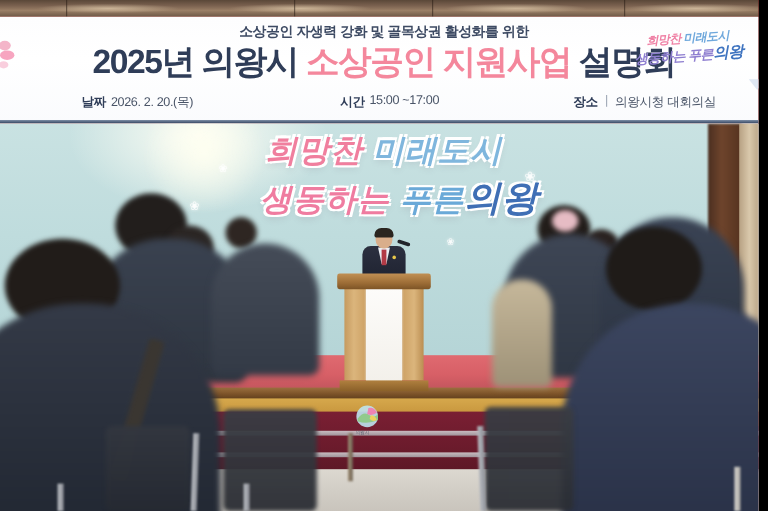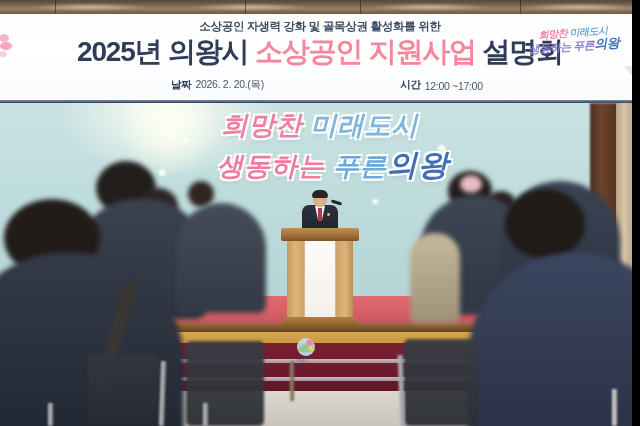--- a/index.html
+++ b/index.html
@@ -85,21 +85,21 @@
     position: absolute;
     left: 0; top: 64px;
     width: 100%;
     display: flex;
     justify-content: center;
     gap: 0px;
     font-size: 10.5px;
     color: #3f4a60;
     letter-spacing: -0.3px;
   }
-  .meta-item { display: flex; align-items: flex-end; gap: 4px; padding-left: 14px; }
+  .meta-item { display: flex; align-items: flex-start; gap: 4px; padding-left: 14px; }
   .meta-item.m1 { width: 215px; justify-content: center; }
   .meta-item.m2 { width: 205px; justify-content: center; }
   .meta-item.m3 { width: 220px; justify-content: center; }
   .meta-label { font-weight: bold; color: #2f3d58; }
   .meta-value { color: #4a5568; }
   .meta-sep { color: #9aa3b2; margin: 0 2px; }
 
   
   .banner-slogan {
     position: absolute;
@@ -358,21 +358,26 @@
       <span class="t-navy">2025년 의왕시 </span><span class="t-pink">소상공인 지원사업</span><span class="t-navy"> 설명회</span>
     </div>
 
     <div class="banner-meta">
       <div class="meta-item m1">
         <span class="meta-label">날짜</span>
         <span class="meta-value">2026. 2. 20.(목)</span>
       </div>
       <div class="meta-item m2">
         <span class="meta-label">시간</span>
-        <span class="meta-value">12:00 ~17:00</span>
+        <span class="meta-value">15:00 ~17:00</span>
+      </div>
+      <div class="meta-item m3">
+        <span class="meta-label">장소</span>
+        <span class="meta-sep">|</span>
+        <span class="meta-value">의왕시청 대회의실</span>
       </div>
     </div>
 
     <div class="banner-slogan">
       <div class="bs-l1">
         <span>희망찬</span><span class="bs-blue"> 미래도시</span>
       </div>
       <div class="bs-l2">
         <span>생동하는</span><span> 푸른</span><span class="bs-strong">의왕</span>
       </div>

